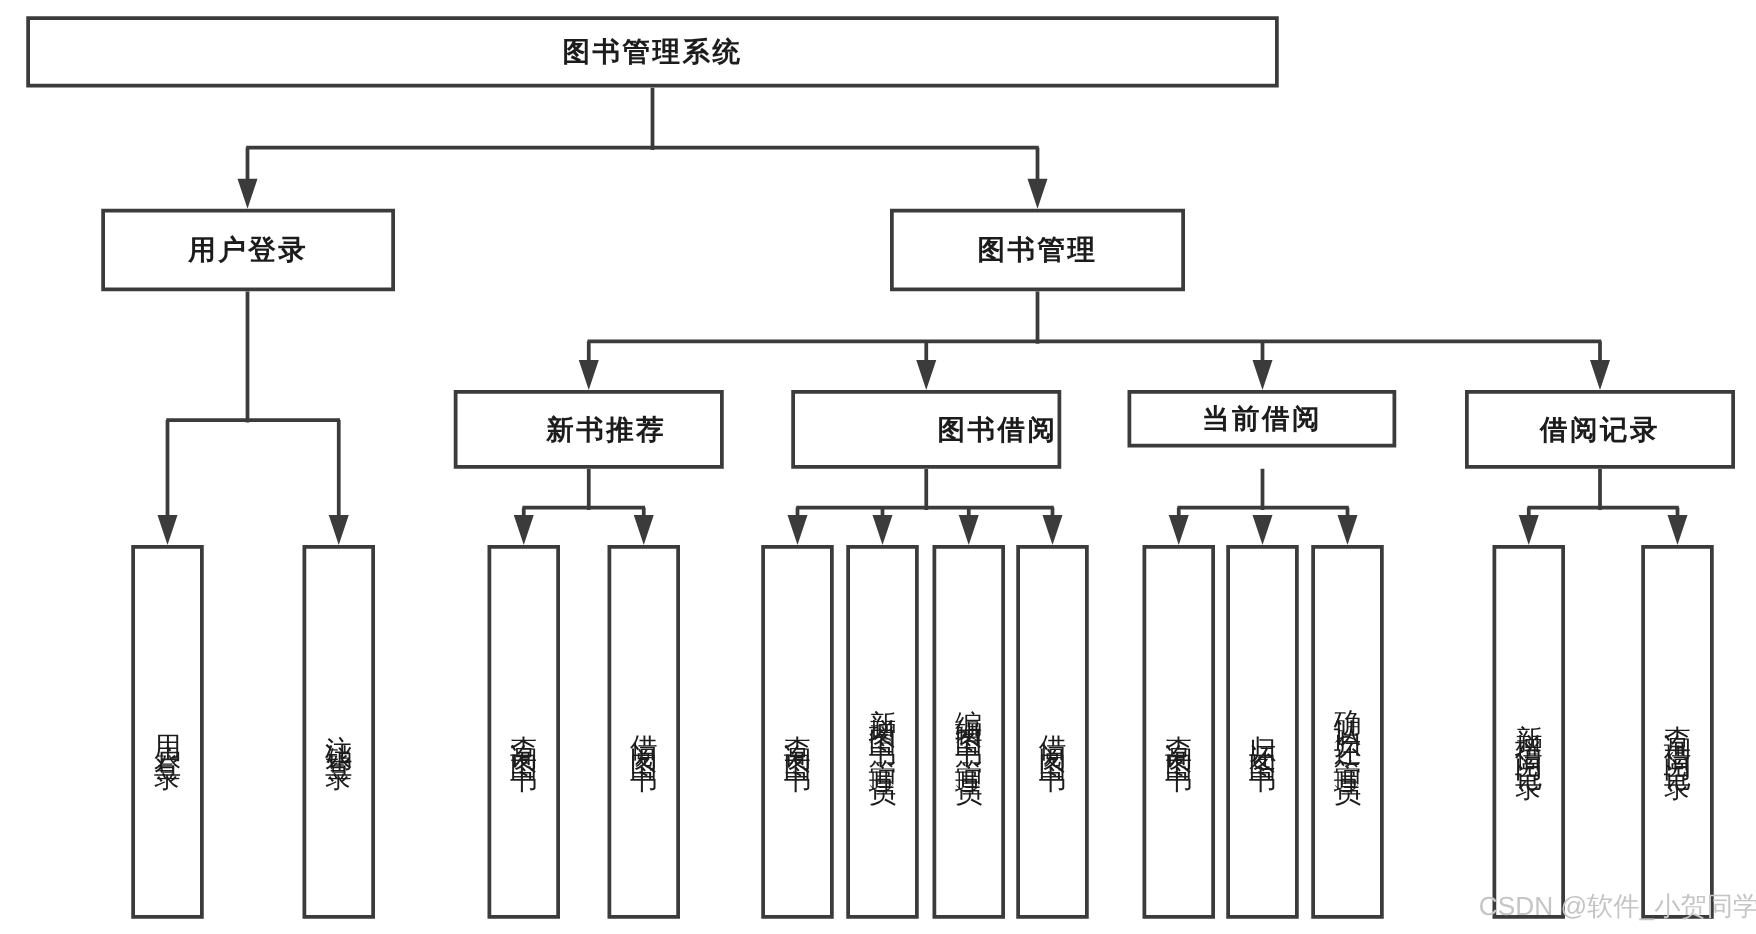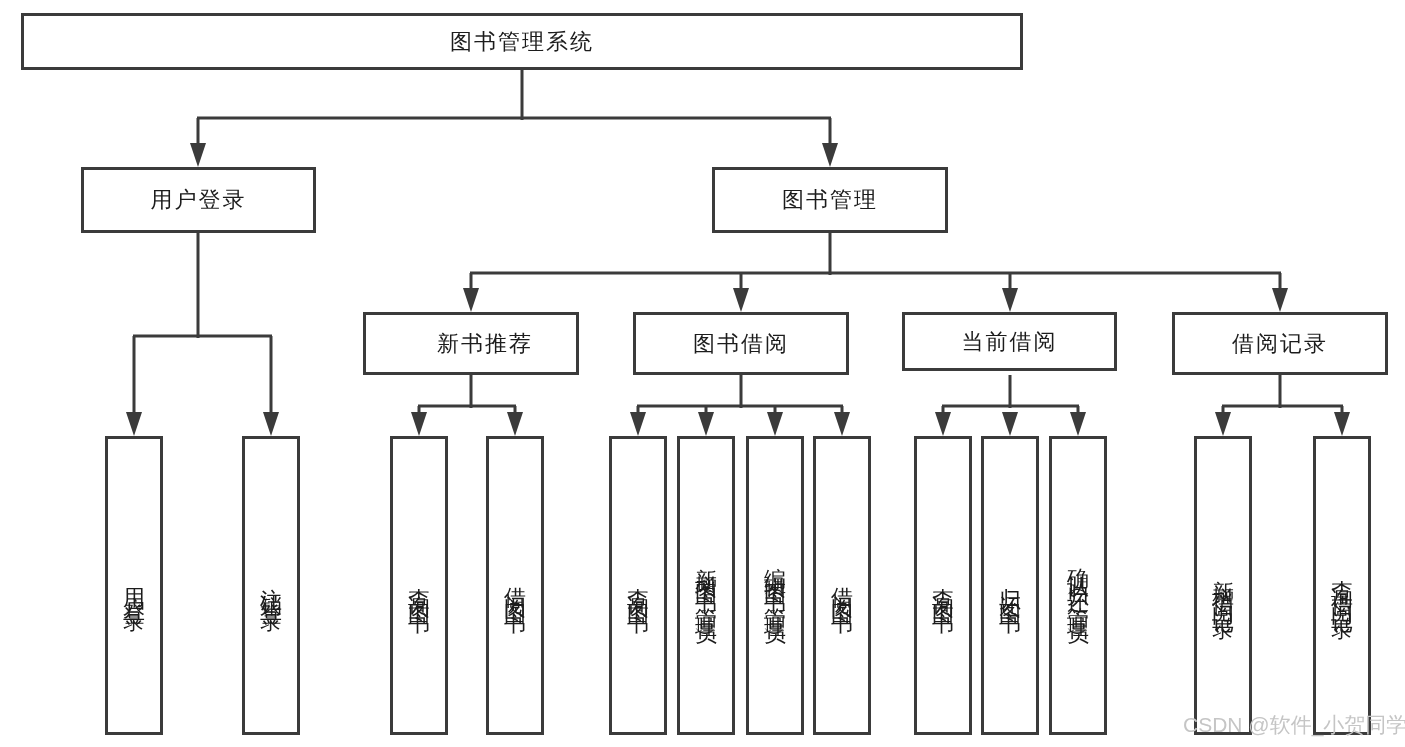--- a/index.html
+++ b/index.html
@@ -26,20 +26,21 @@
     align-items: center;
     justify-content: center;
     z-index: 2;
     color: #1c1c1c;
   }
   .box .hlabel {
     font-size: 22px;
     letter-spacing: 2px;
     white-space: nowrap;
     color: #1c1c1c;
+    font-weight: bold;
   }
   .leaf .vlabel {
     writing-mode: vertical-rl;
     font-size: 22px;
     letter-spacing: 8px;
     line-height: 1;
     white-space: nowrap;
     color: #1c1c1c;
   }
   .watermark {
@@ -96,24 +97,24 @@
   <div class="box" style="left:81px; top:167px; width:235px; height:66px;">
     <span class="hlabel">用户登录</span>
   </div>
   <div class="box" style="left:712px; top:167px; width:236px; height:66px;">
     <span class="hlabel">图书管理</span>
   </div>
 
   <div class="box" style="left:363px; top:312px; width:216px; height:63px;padding-left:28px;">
     <span class="hlabel">新书推荐</span>
   </div>
-  <div class="box" style="left:633px; top:312px; width:216px; height:63px;">
+  <div class="box" style="left:633px; top:312px; width:216px; height:63px;justify-content:flex-end;">
     <span class="hlabel">图书借阅</span>
   </div>
-  <div class="box" style="left:902px; top:312px; width:215px; height:59px;">
+  <div class="box" style="left:902px; top:312px; width:215px; height:46px;">
     <span class="hlabel">当前借阅</span>
   </div>
   <div class="box" style="left:1172px; top:312px; width:216px; height:63px;">
     <span class="hlabel">借阅记录</span>
   </div>
 
   <div class="box leaf" style="left:105px; top:436px; width:58px; height:299px;">
     <span class="vlabel">用户登录</span>
   </div>
   <div class="box leaf" style="left:242px; top:436px; width:58px; height:299px;">

